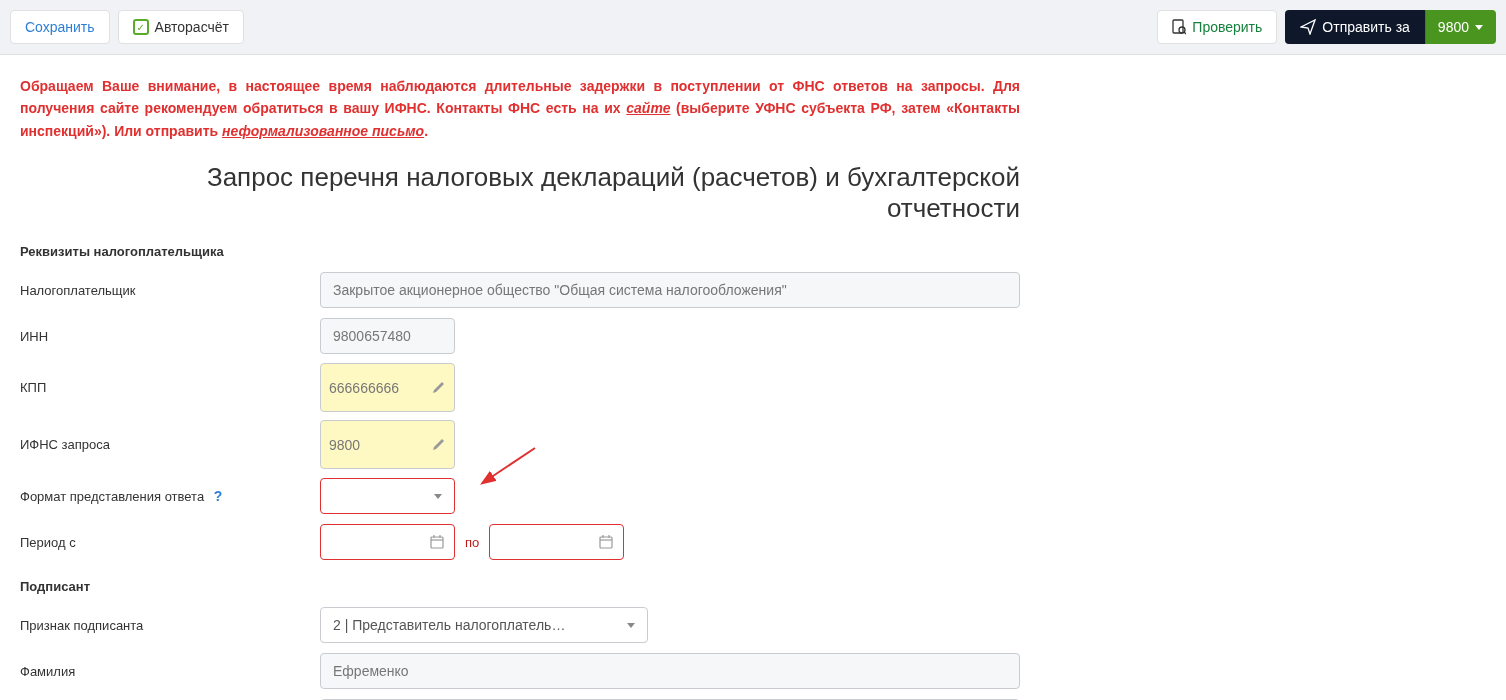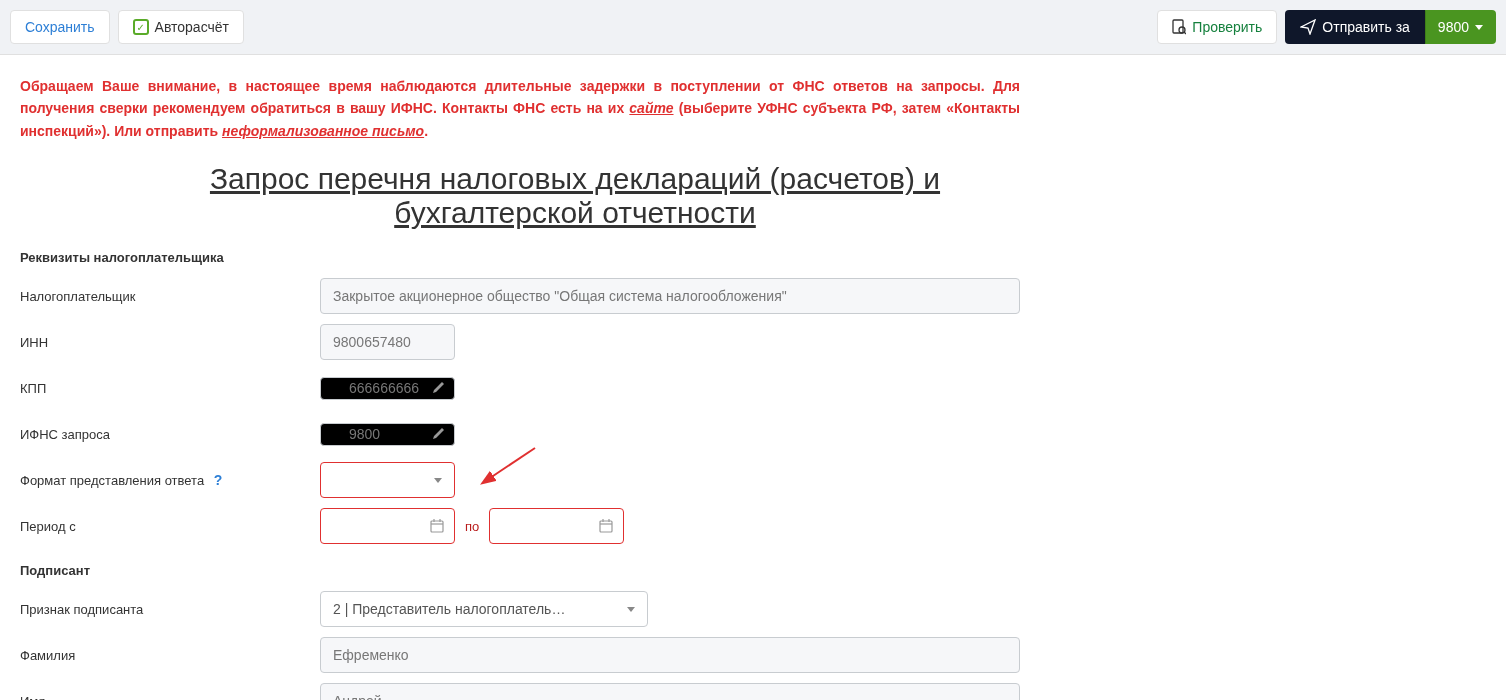--- a/index.html
+++ b/index.html
@@ -25,32 +25,32 @@
     
     .send-group { display: flex; }
     .send-group .btn-green { border-radius: 4px 0 0 4px; }
     .send-group .btn-green-dark { border-radius: 0 4px 4px 0; border-left: 1px solid #3f8018; }
     
     .content { padding: 20px; max-width: 1040px; }
     
     .alert { color: #e03030; font-weight: bold; font-size: 14px; line-height: 1.6; text-align: justify; margin-bottom: 20px; }
     .alert a { color: #e03030; text-decoration: underline; font-style: italic; }
     
-    .page-title { font-size: 30px; color: #333; font-weight: normal; text-align: center; margin: 0 0 20px 110px; text-decoration: underline; }
+    .page-title { font-size: 26px; color: #333; font-weight: normal; text-align: right; margin: 0 0 20px 110px; }
     
     .section-title { font-weight: bold; font-size: 13px; margin: 18px 0 12px 0; color: #333; }
     
     .form-row { display: flex; align-items: center; margin-bottom: 8px; min-height: 38px; }
     .form-label { width: 300px; font-size: 13px; color: #333; flex-shrink: 0; display: flex; align-items: center; gap: 6px; }
     .form-control-wrap { flex: 1; max-width: 700px; }
     
     .input { width: 100%; height: 36px; padding: 0 12px; border: 1px solid #c8ccd0; border-radius: 4px; font-size: 14px; color: #555; background: #fff; }
     .input-readonly { background: #f6f7f9; color: #777; }
     .input-short { width: 135px; }
-    .input-with-icon { display: flex; align-items: center; border: 1px solid #c8ccd0; border-radius: 4px; background: #000000; width: 135px; height: 23px; padding: 0 10px 0 28px; justify-content: space-between; }
+    .input-with-icon { display: flex; align-items: center; border: 1px solid #c8ccd0; border-radius: 4px; background: #fef9c3; width: 135px; height: 49px; padding: 0 10px 0 8px; justify-content: space-between; }
     .input-with-icon span { color: #777; font-size: 14px; }
     
     .select { width: 135px; height: 36px; border: 1px solid #e03030; border-radius: 4px; background: #fff; padding: 0 12px; display: flex; align-items: center; justify-content: flex-end; cursor: pointer; }
     .select .icon-caret { border-top-color: #888; }
     
     .select-wide { width: 328px; height: 36px; border: 1px solid #c8ccd0; border-radius: 4px; background: #fff; padding: 0 12px; display: flex; align-items: center; justify-content: space-between; cursor: pointer; color: #555; font-size: 14px; }
     .select-wide .text { overflow: hidden; text-overflow: ellipsis; white-space: nowrap; }
     .select-wide .icon-caret { border-top-color: #888; margin-left: 8px; flex-shrink: 0; }
     
     .date-input { width: 135px; height: 36px; border: 1px solid #e03030; border-radius: 4px; background: #fff; padding: 0 10px; display: flex; align-items: center; justify-content: flex-end; cursor: pointer; }
@@ -92,21 +92,21 @@
         <span>9800</span>
         <span class="icon-caret"></span>
       </button>
     </div>
   </div>
 </div>
 
 <div class="content" style="position:relative;">
 
   <div class="alert">
-    <span>Обращаем Ваше внимание, в настоящее время наблюдаются длительные задержки в поступлении от ФНС ответов на запросы. Для получения сверки рекомендуем обратиться в вашу ИФНС. Контакты ФНС есть на их </span><a href="#">сайте</a><span> (выберите УФНС субъекта РФ, затем «Контакты инспекций»). Или отправить </span><a href="#">неформализованное письмо</a><span>.</span>
+    <span>Обращаем Ваше внимание, в настоящее время наблюдаются длительные задержки в поступлении от ФНС ответов на запросы. Для получения сайте рекомендуем обратиться в вашу ИФНС. Контакты ФНС есть на их </span><a href="#">сайте</a><span> (выберите УФНС субъекта РФ, затем «Контакты инспекций»). Или отправить </span><a href="#">неформализованное письмо</a><span>.</span>
   </div>
 
   <h1 class="page-title">Запрос перечня налоговых деклараций (расчетов) и бухгалтерской отчетности</h1>
 
   <div class="section-title">Реквизиты налогоплательщика</div>
 
   <div class="form-row">
     <div class="form-label">Налогоплательщик</div>
     <div class="form-control-wrap">
       <input class="input input-readonly" readonly="" value="Закрытое акционерное общество &quot;Общая система налогообложения&quot;" style="">

